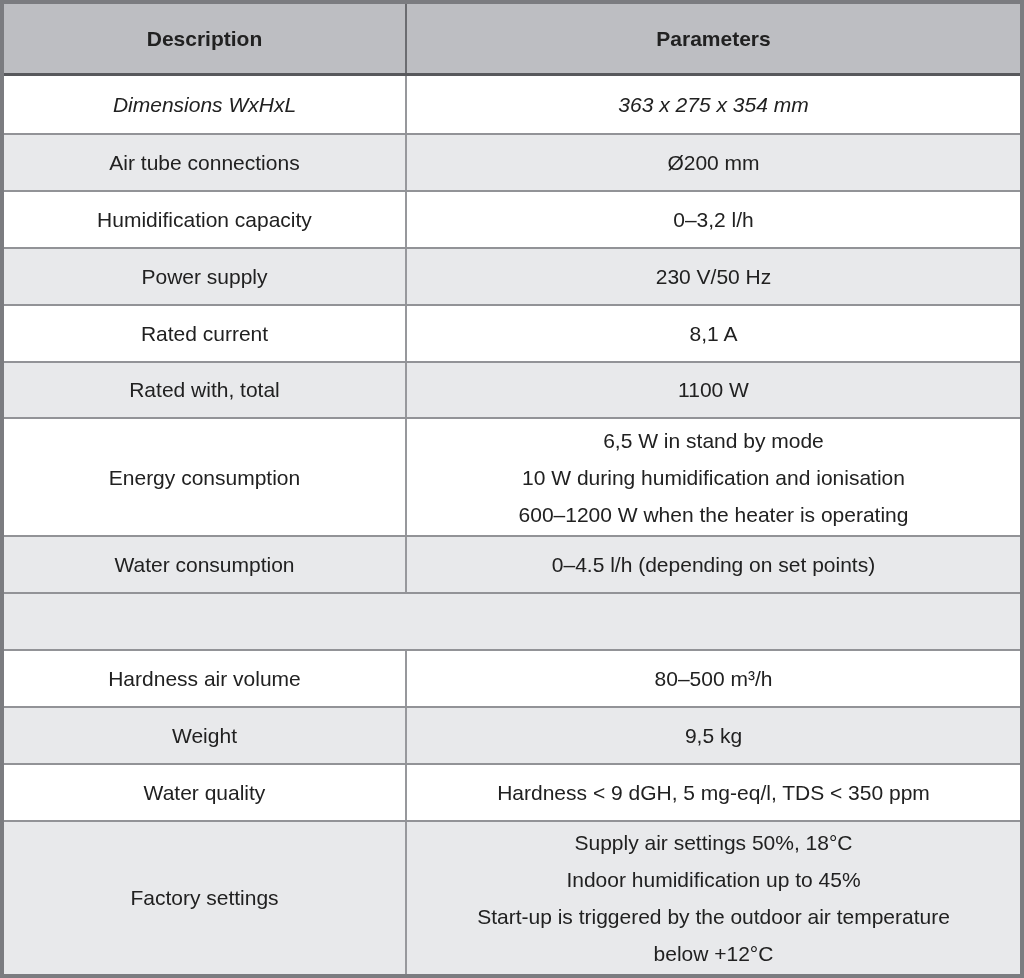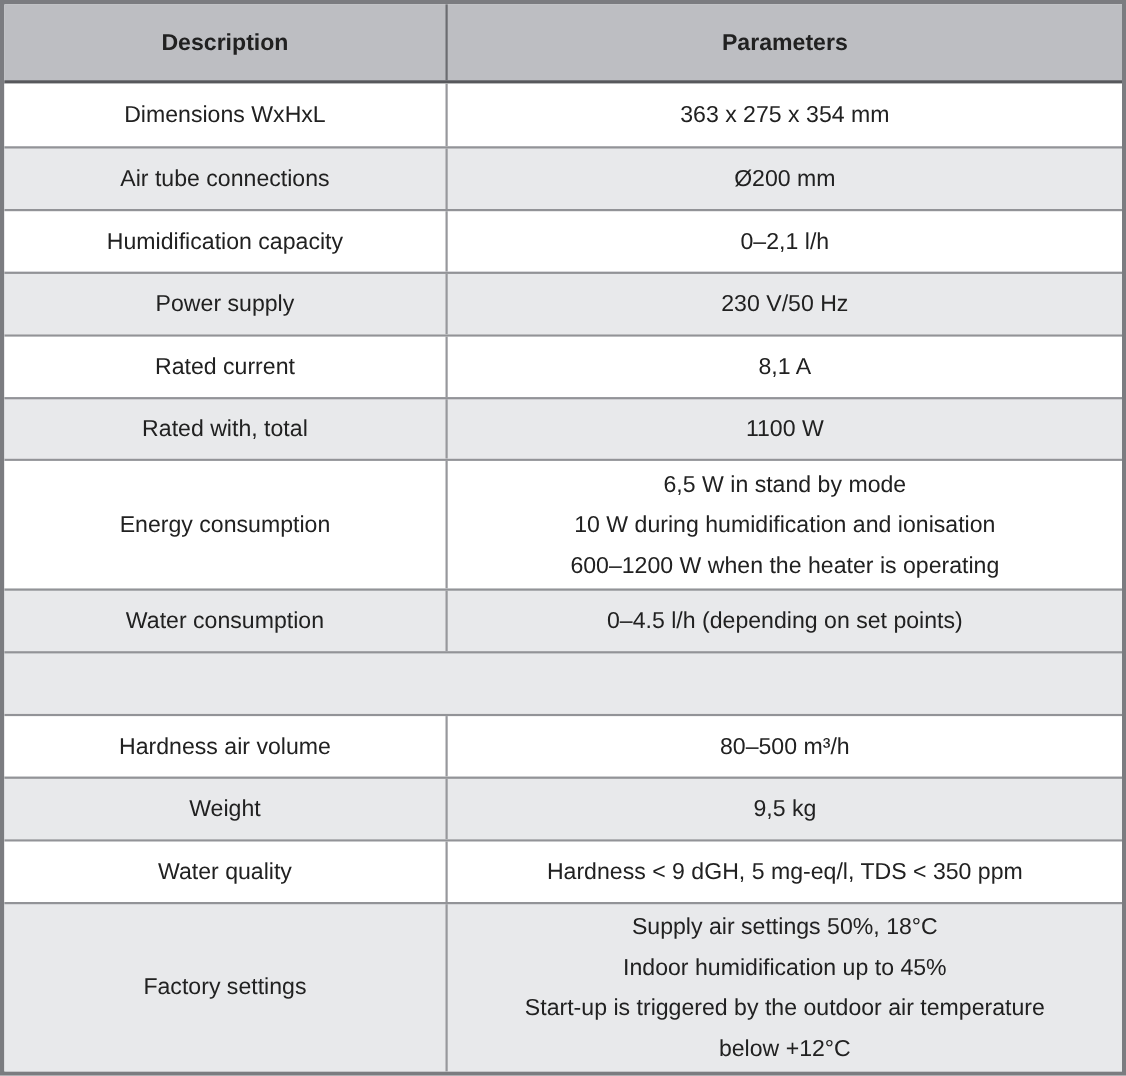--- a/index.html
+++ b/index.html
@@ -24,21 +24,21 @@
     min-height: 0;
   }
   .trow + .trow { border-top: 2px solid #929397; }
   .trow.header {
     flex: 0 0 72px;
     background: #bdbec2;
     border-bottom: 3px solid #57585c;
     font-weight: bold;
     font-size: 22px;
   }
-  .trow.header + .trow { border-top: none; }
+  .trow.header + .trow { border-top: none; font-style: italic; }
   .trow.lines-3 { flex: 0 0 118px; }
   .trow.lines-4 { flex: 0 0 154px; }
   .trow.shade-gray { background: #e8e9eb; }
   .trow.shade-white { background: #ffffff; }
   .cell {
     display: flex;
     flex-direction: column;
     align-items: center;
     justify-content: center;
     text-align: center;
@@ -74,21 +74,21 @@
   <div class="trow shade-gray">
     <div class="cell cell-desc">Air tube connections</div>
     <div class="cell cell-params">
       <span class="param-line">Ø200 mm</span>
     </div>
   </div>
 
   <div class="trow shade-white">
     <div class="cell cell-desc">Humidification capacity</div>
     <div class="cell cell-params">
-      <span class="param-line">0–2,1 l/h</span>
+      <span class="param-line">0–3,2 l/h</span>
     </div>
   </div>
 
   <div class="trow shade-gray">
     <div class="cell cell-desc">Power supply</div>
     <div class="cell cell-params">
       <span class="param-line">230 V/50 Hz</span>
     </div>
   </div>
 

